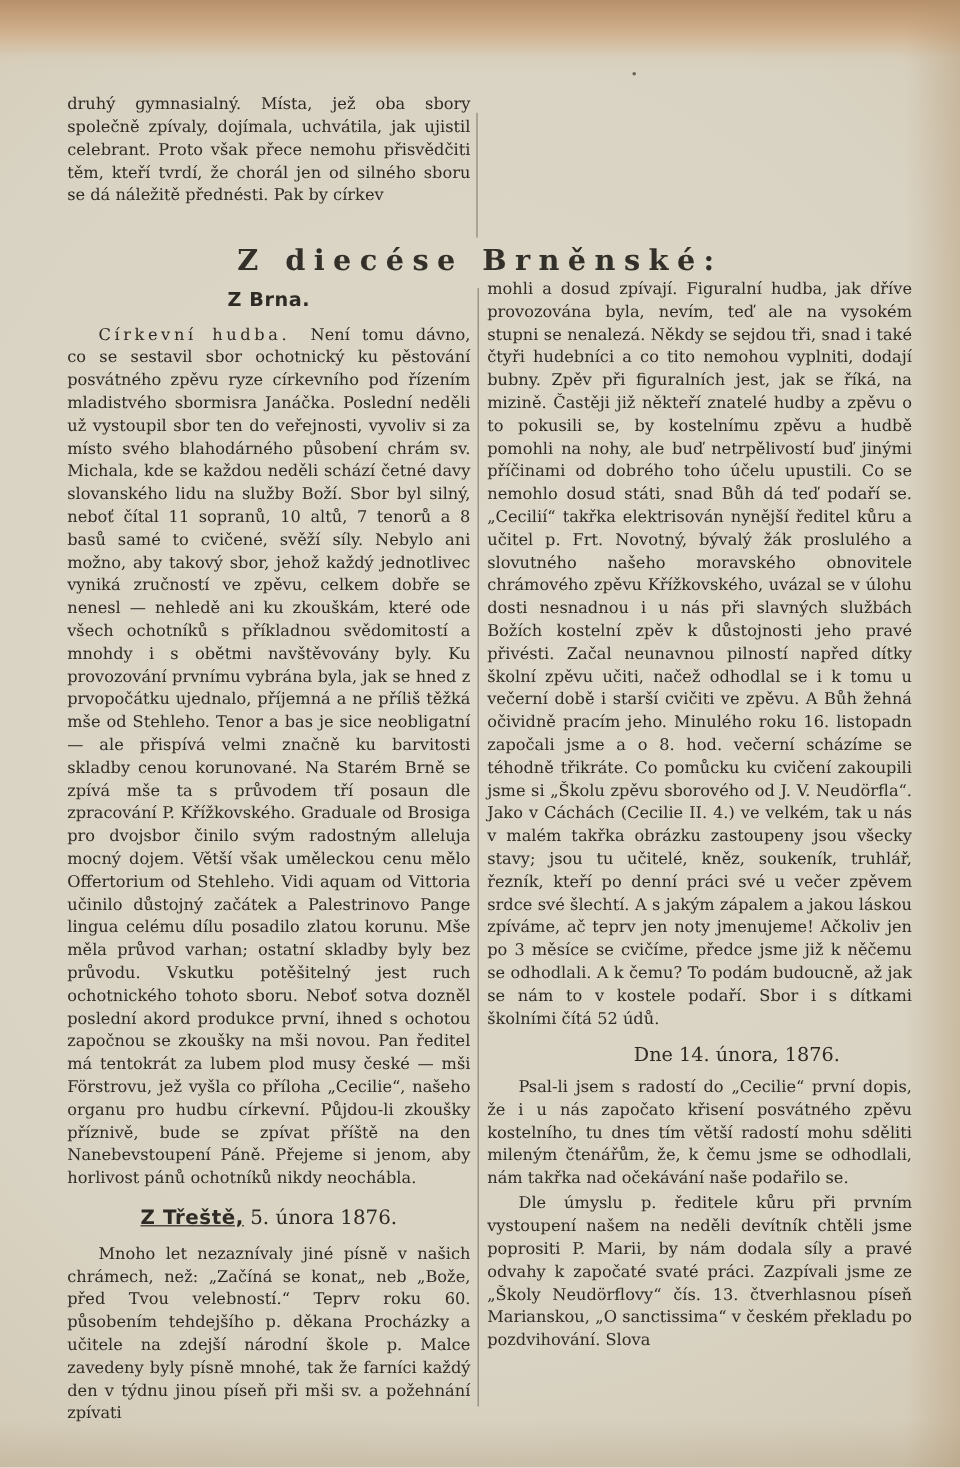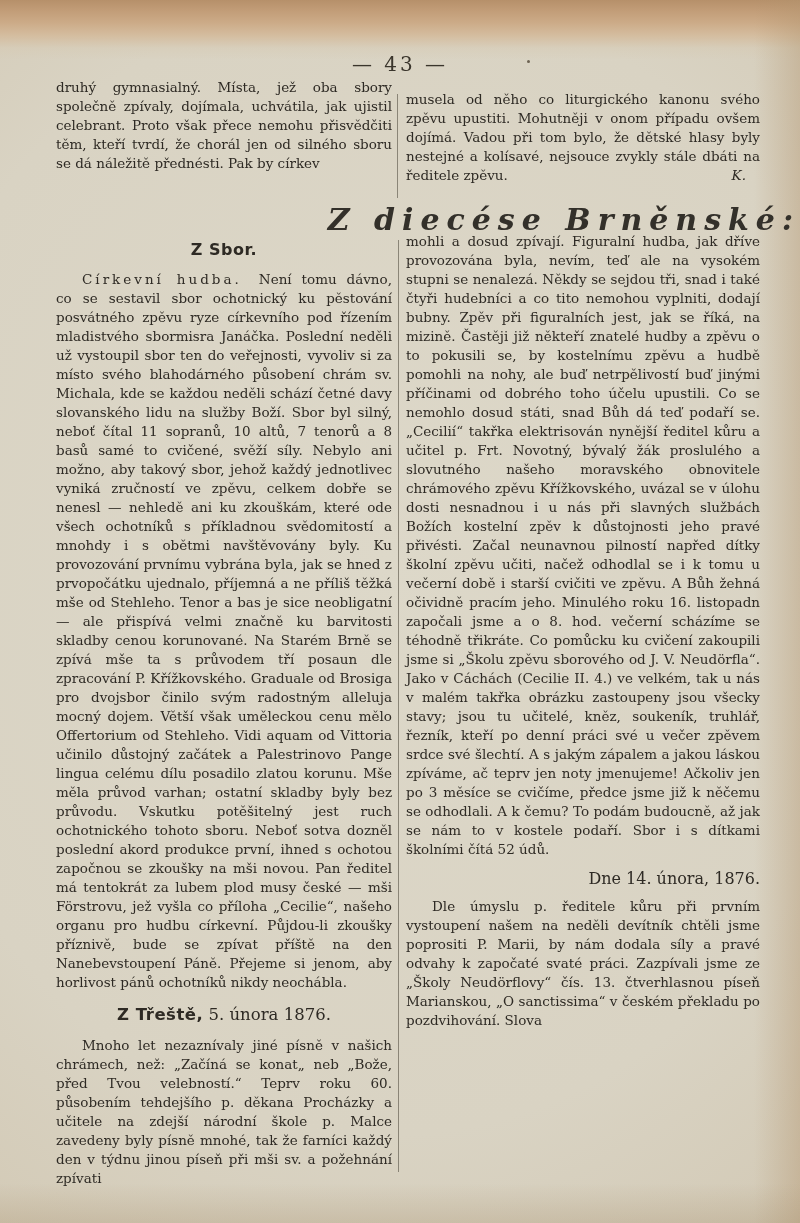--- a/index.html
+++ b/index.html
@@ -35,75 +35,72 @@
   .col{position:absolute;font-size:13.5px;line-height:19px;text-align:justify;}
   .col p{margin:0;}
   p.indent{text-indent:26px;}
   .top-left{left:56px;top:78px;width:336px;}
   .top-right{left:406px;top:90px;width:354px;}
   .divider{position:absolute;width:1px;background:#6f695c;opacity:.75;}
   .div-top{left:397px;top:94px;height:104px;}
   .div-main{left:398px;top:240px;height:932px;}
 
   .section-header{
-    position:absolute;top:202px;left:0;right:0;text-align:right;
+    position:absolute;top:202px;left:0;right:0;text-align:center;
     font-family:"DejaVu Serif", serif;font-weight:bold;
-    font-size:30px;letter-spacing:7px;color:#33302a;font-style:italic;
+    font-size:24px;letter-spacing:7px;color:#33302a;
   }
   .left-col{left:56px;top:240px;width:336px;}
   .right-col{left:406px;top:232px;width:354px;}
 
   .brno-heading{
     text-align:center;font-family:"DejaVu Sans", sans-serif;
     font-weight:bold;font-size:16px;text-indent:0;
     margin:0 0 11px 0 !important;letter-spacing:.5px;
   }
   .lead{letter-spacing:3px;margin-right:17px;}
   .trest-heading{
     text-align:center;text-indent:0;font-size:16.5px;
     margin:13px 0 12px 0 !important;
   }
-  .trest-heading .place{font-family:"DejaVu Sans", sans-serif;font-weight:bold;letter-spacing:.5px;}
+  .trest-heading .place{font-family:"DejaVu Sans", sans-serif;font-weight:bold;letter-spacing:.5px;text-decoration:underline;}
   .date-line{
-    text-align:right;text-indent:0;font-size:16px;
+    text-align:center;text-indent:0;font-size:16px;
     padding-left:62px;margin:10px 0 9px 0 !important;
   }
   .sig{float:right;font-style:italic;padding-right:14px;}
   .letter-par{margin-top:2px !important;}
 </style>
 </head>
 <body>
 
 <div class="page">
 
   <div class="top-edge"></div>
   <div class="right-edge"></div>
   <div class="bottom-edge"></div>
 
-  <div class="pagenum">— 43 —</div>
   <div class="speck" style="left:527px;top:60px;width:3px;height:3px;"></div>
 
   <div class="col top-left">
     <p>druhý gymnasialný. Místa, jež oba sbory společně zpívaly, dojímala, uchvátila, jak ujistil celebrant. Proto však přece nemohu přisvědčiti těm, kteří tvrdí, že chorál jen od silného sboru se dá náležitě přednésti. Pak by církev</p>
   </div>
   <div class="divider div-top"></div>
-  <div class="col top-right">
-    <p><span>musela od něho co liturgického kanonu svého zpěvu upustiti. Mohutněji v onom případu ovšem dojímá. Vadou při tom bylo, že dětské hlasy byly nestejné a kolísavé, nejsouce zvykly stále dbáti na ředitele zpěvu.</span><span class="sig">K.</span></p>
-  </div>
 
   <div class="section-header">Z diecése Brněnské:</div>
 
   <div class="divider div-main"></div>
 
   <div class="col left-col">
-    <p class="brno-heading">Z Sbor.</p>
+    <p class="brno-heading">Z Brna.</p>
     <p class="indent"><span class="lead">Církevní hudba.</span><span>Není tomu dávno, co se sestavil sbor ochotnický ku pěstování posvátného zpěvu ryze církevního pod řízením mladistvého sbormisra Janáčka. Poslední neděli už vystoupil sbor ten do veřejnosti, vyvoliv si za místo svého blahodárného působení chrám sv. Michala, kde se každou neděli schází četné davy slovanského lidu na služby Boží. Sbor byl silný, neboť čítal 11 sopranů, 10 altů, 7 tenorů a 8 basů samé to cvičené, svěží síly. Nebylo ani možno, aby takový sbor, jehož každý jednotlivec vyniká zručností ve zpěvu, celkem dobře se nenesl — nehledě ani ku zkouškám, které ode všech ochotníků s příkladnou svědomitostí a mnohdy i s obětmi navštěvovány byly. Ku provozování prvnímu vybrána byla, jak se hned z prvopočátku ujednalo, příjemná a ne příliš těžká mše od Stehleho. Tenor a bas je sice neobligatní — ale přispívá velmi značně ku barvitosti skladby cenou korunované. Na Starém Brně se zpívá mše ta s průvodem tří posaun dle zpracování P. Křížkovského. Graduale od Brosiga pro dvojsbor činilo svým radostným alleluja mocný dojem. Větší však uměleckou cenu mělo Offertorium od Stehleho. Vidi aquam od Vittoria učinilo důstojný začátek a Palestrinovo Pange lingua celému dílu posadilo zlatou korunu. Mše měla průvod varhan; ostatní skladby byly bez průvodu. Vskutku potěšitelný jest ruch ochotnického tohoto sboru. Neboť sotva dozněl poslední akord produkce první, ihned s ochotou započnou se zkoušky na mši novou. Pan ředitel má tentokrát za lubem plod musy české — mši Förstrovu, jež vyšla co příloha „Cecilie“, našeho organu pro hudbu církevní. Půjdou-li zkoušky příznivě, bude se zpívat příště na den Nanebevstoupení Páně. Přejeme si jenom, aby horlivost pánů ochotníků nikdy neochábla.</span></p>
     <p class="trest-heading"><span class="place">Z Třeště,</span><span> 5. února 1876.</span></p>
     <p class="indent">Mnoho let nezaznívaly jiné písně v našich chrámech, než: „Začíná se konat„ neb „Bože, před Tvou velebností.“ Teprv roku 60. působením tehdejšího p. děkana Procházky a učitele na zdejší národní škole p. Malce zavedeny byly písně mnohé, tak že farníci každý den v týdnu jinou píseň při mši sv. a požehnání zpívati</p>
   </div>
 
   <div class="col right-col">
     <p>mohli a dosud zpívají. Figuralní hudba, jak dříve provozována byla, nevím, teď ale na vysokém stupni se nenalezá. Někdy se sejdou tři, snad i také čtyři hudebníci a co tito nemohou vyplniti, dodají bubny. Zpěv při figuralních jest, jak se říká, na mizině. Častěji již někteří znatelé hudby a zpěvu o to pokusili se, by kostelnímu zpěvu a hudbě pomohli na nohy, ale buď netrpělivostí buď jinými příčinami od dobrého toho účelu upustili. Co se nemohlo dosud státi, snad Bůh dá teď podaří se. „Cecilií“ takřka elektrisován nynější ředitel kůru a učitel p. Frt. Novotný, bývalý žák proslulého a slovutného našeho moravského obnovitele chrámového zpěvu Křížkovského, uvázal se v úlohu dosti nesnadnou i u nás při slavných službách Božích kostelní zpěv k důstojnosti jeho pravé přivésti. Začal neunavnou pilností napřed dítky školní zpěvu učiti, načež odhodlal se i k tomu u večerní době i starší cvičiti ve zpěvu. A Bůh žehná očividně pracím jeho. Minulého roku 16. listopadn započali jsme a o 8. hod. večerní scházíme se téhodně třikráte. Co pomůcku ku cvičení zakoupili jsme si „Školu zpěvu sborového od J. V. Neudörfla“. Jako v Cáchách (Cecilie II. 4.) ve velkém, tak u nás v malém takřka obrázku zastoupeny jsou všecky stavy; jsou tu učitelé, kněz, soukeník, truhlář, řezník, kteří po denní práci své u večer zpěvem srdce své šlechtí. A s jakým zápalem a jakou láskou zpíváme, ač teprv jen noty jmenujeme! Ačkoliv jen po 3 měsíce se cvičíme, předce jsme již k něčemu se odhodlali. A k čemu? To podám budoucně, až jak se nám to v kostele podaří. Sbor i s dítkami školními čítá 52 údů.</p>
     <p class="date-line">Dne 14. února, 1876.</p>
+    <p class="indent letter-par">Psal-li jsem s radostí do „Cecilie“ první dopis, že i u nás započato křisení posvátného zpěvu kostelního, tu dnes tím větší radostí mohu sděliti mileným čtenářům, že, k čemu jsme se odhodlali, nám takřka nad očekávání naše podařilo se.</p>
     <p class="indent letter-par">Dle úmyslu p. ředitele kůru při prvním vystoupení našem na neděli devítník chtěli jsme poprositi P. Marii, by nám dodala síly a pravé odvahy k započaté svaté práci. Zazpívali jsme ze „Školy Neudörflovy“ čís. 13. čtverhlasnou píseň Marianskou, „O sanctissima“ v českém překladu po pozdvihování. Slova</p>
   </div>
 
 </div>
 
 </body></html>

